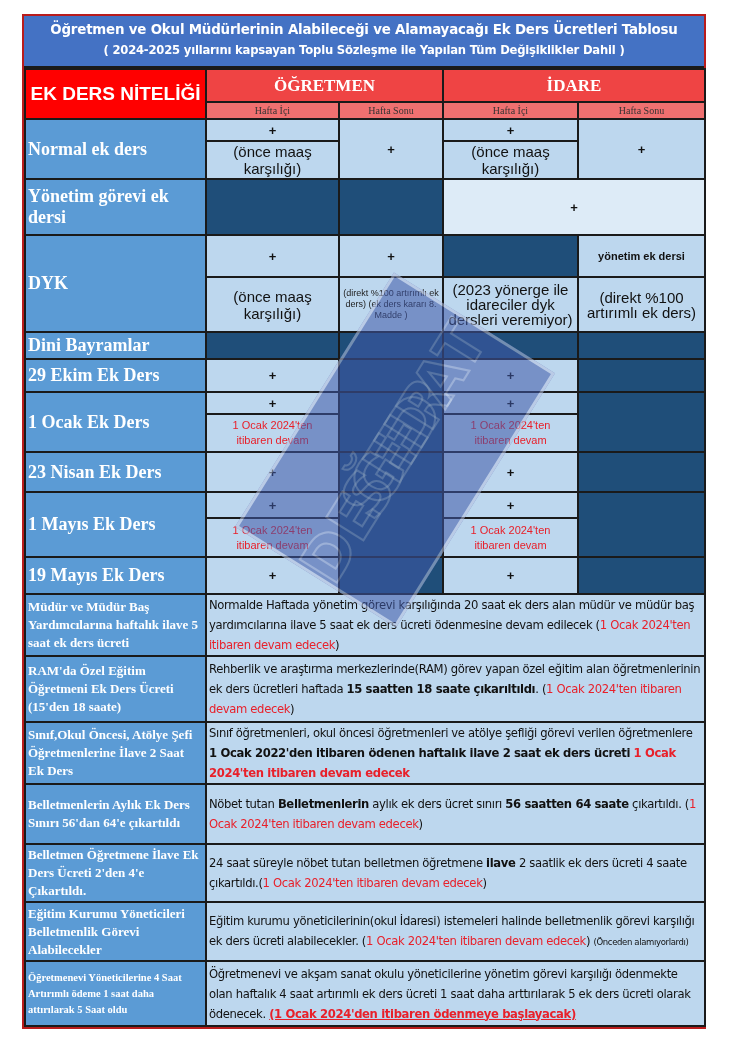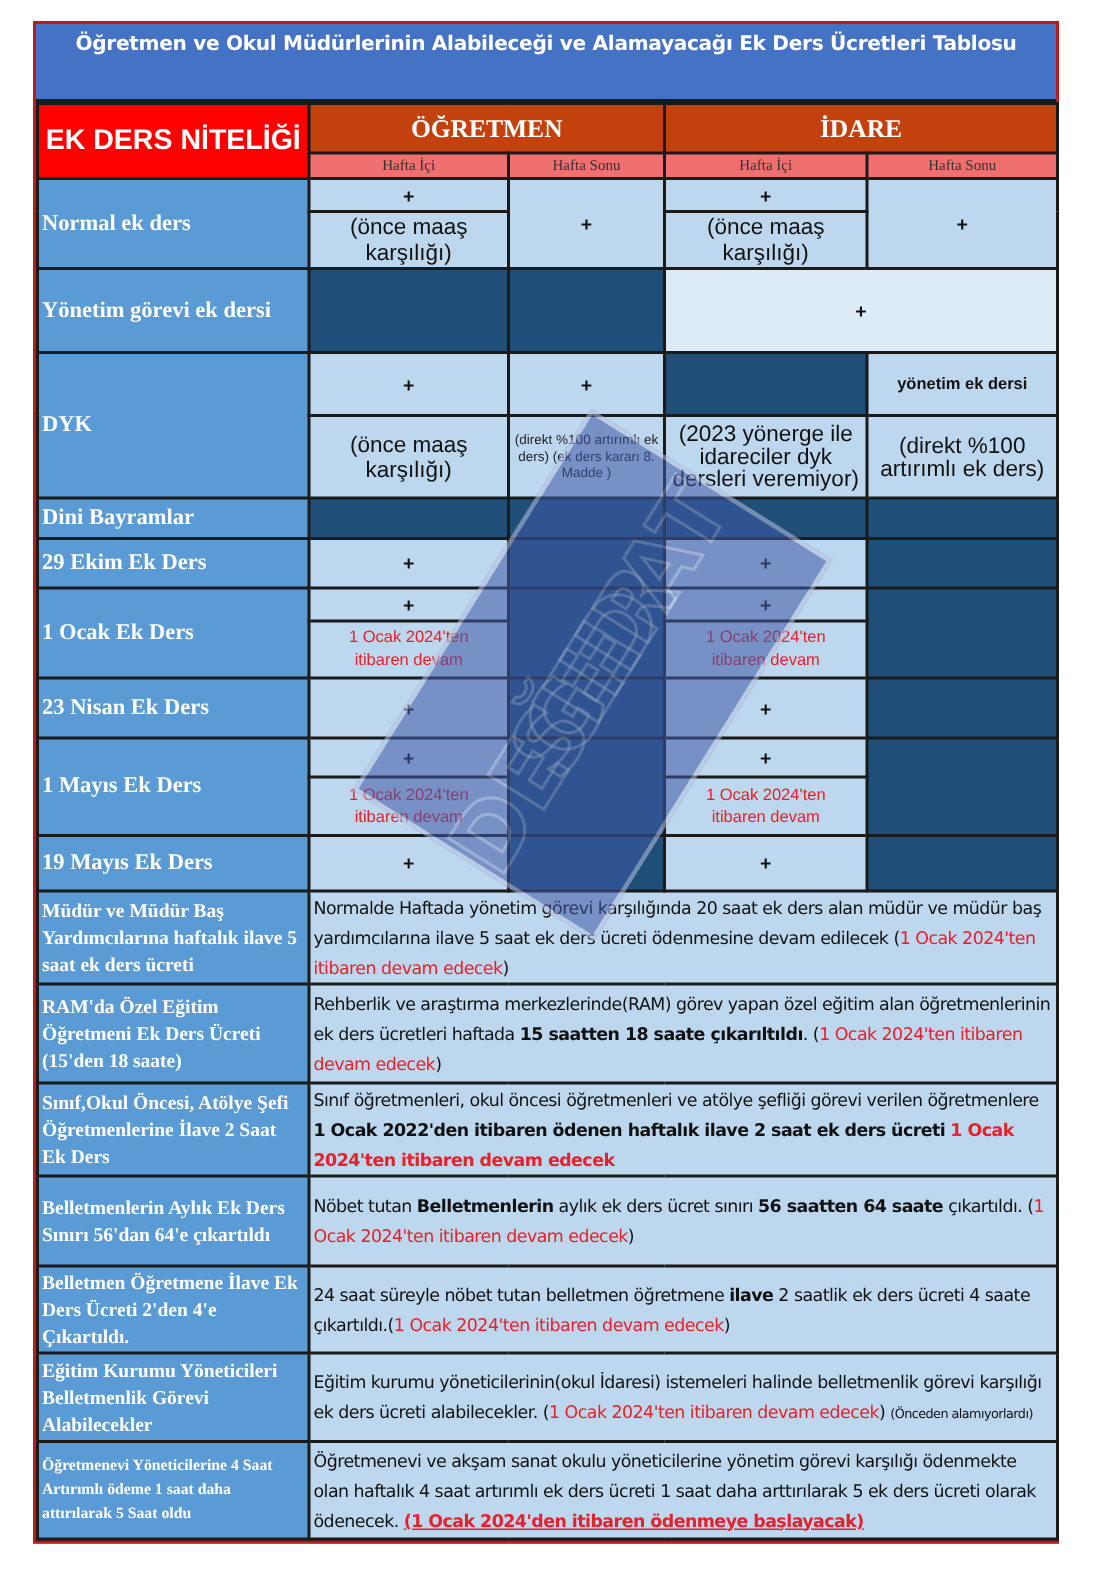--- a/index.html
+++ b/index.html
@@ -5,23 +5,23 @@
   html, body { margin:0; padding:0; background:#ffffff; }
   body { width:730px; height:1048px; position:relative; overflow:hidden; font-family:"Liberation Sans", sans-serif; }
   .sheet { position:absolute; left:22px; top:14px; width:684px; border:2px solid #b91c1c; box-sizing:border-box; background:#1a1a1a; }
   .title { background:#4472c4; color:#fff; text-align:center; height:52px; box-sizing:border-box; padding-top:4px; border-bottom:2px solid #1a1a1a; }
   .title .t1 { font-family:"DejaVu Sans", sans-serif; font-size:13.4px; font-weight:bold; line-height:20px; letter-spacing:-0.2px; }
   .title .t2 { font-family:"DejaVu Sans", sans-serif; font-size:11.6px; font-weight:bold; line-height:20px; letter-spacing:-0.2px; }
 
   table.grid { border-collapse:collapse; width:680px; table-layout:fixed; }
   table.grid td { border:2px solid #1a1a1a; padding:0; text-align:center; vertical-align:middle; box-sizing:border-box; }
   .hdr-main { background:#ff0000; color:#fff; font-family:"Liberation Sans", sans-serif; font-weight:bold; font-size:19px; }
-  .hdr-group { background:#c2410c; color:#fff; font-family:"Liberation Serif", serif; font-weight:bold; font-size:17px; height:33px; }
+  .hdr-group { background:#ef4444; color:#fff; font-family:"Liberation Serif", serif; font-weight:bold; font-size:17px; height:33px; }
   .hdr-sub { background:#f07070; color:#333; font-family:"Liberation Serif", serif; font-size:10px; height:17px; }
-  .lbl { background:#5b9bd5; color:#fff; font-family:"Liberation Serif", serif; font-weight:bold; font-size:15px; text-align:left !important; padding-left:2px !important; }
+  .lbl { background:#5b9bd5; color:#fff; font-family:"Liberation Serif", serif; font-weight:bold; font-size:18px; text-align:left !important; padding-left:2px !important; }
   .lt { background:#bdd7ee; color:#111; font-size:15px; }
   .xl { background:#ddebf7; color:#111; font-size:11px; }
   .dk { background:#1f4e79; }
   .plus { font-weight:bold; font-size:13px; color:#111; }
   .red { color:#e8202a; font-size:11px; line-height:15px; }
   .small { font-size:9px; line-height:11px; color:#222; }
   .bold-dark { font-weight:bold; font-size:11px; color:#111; }
 
   .lbl2 { background:#5b9bd5; color:#fff; font-family:"Liberation Serif", serif; font-weight:bold; font-size:13px; line-height:18px; text-align:left !important; padding:1px 2px !important; vertical-align:middle; }
   .lbl3 { background:#5b9bd5; color:#fff; font-family:"Liberation Serif", serif; font-weight:bold; font-size:10.5px; line-height:16px; text-align:left !important; padding:1px 2px !important; }
@@ -34,20 +34,21 @@
   .watermark { position:absolute; left:300px; top:300px; width:190px; height:300px; transform:rotate(32deg); transform-origin:center; pointer-events:none; opacity:0.55; }
   .wm-box { position:absolute; inset:0; background:#3f58a8; border:3px solid #b8c3e0; box-sizing:border-box; }
   .wm-text { position:absolute; left:0; right:0; color:#ffffff; font-family:"DejaVu Sans", sans-serif; font-weight:bold; font-size:60px; text-align:center; line-height:70px; opacity:0.35; -webkit-text-stroke:2px #fff; color:transparent; transform:rotate(-90deg); }
 </style>
 </head>
 <body>
 
 <div class="sheet">
   <div class="title">
     <div class="t1">Öğretmen ve  Okul Müdürlerinin Alabileceği ve Alamayacağı Ek Ders Ücretleri Tablosu</div>
+    <div class="t2">( 2024-2025 yıllarını kapsayan Toplu Sözleşme ile Yapılan Tüm Değişiklikler Dahil )</div>
   </div>
 
   <table class="grid">
     <colgroup>
       <col style="width:181px">
         <col style="width:133px">
         <col style="width:104px">
         <col style="width:135px">
         <col style="width:127px">
     </colgroup>

